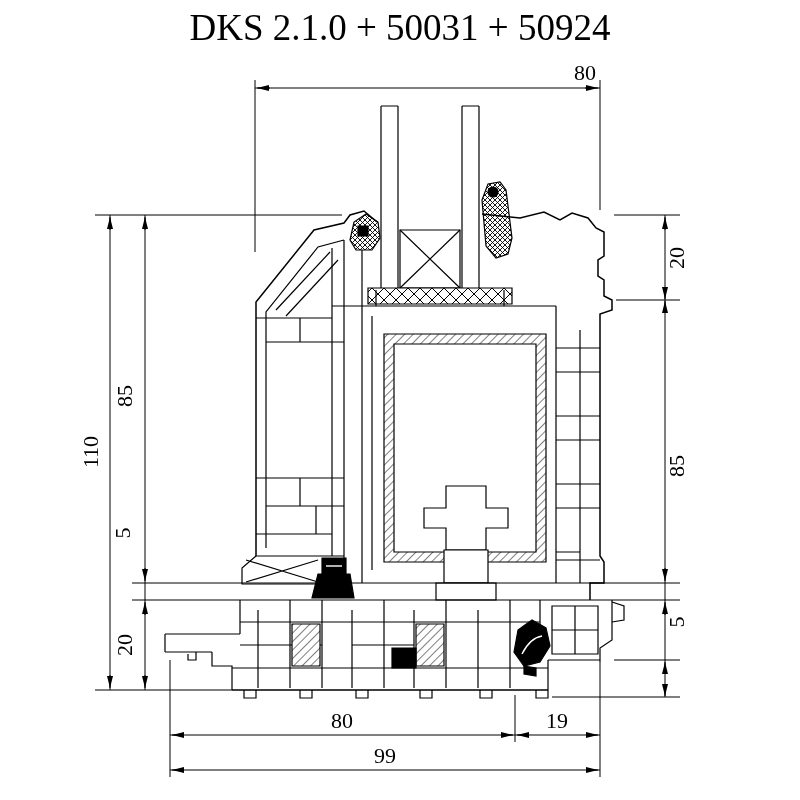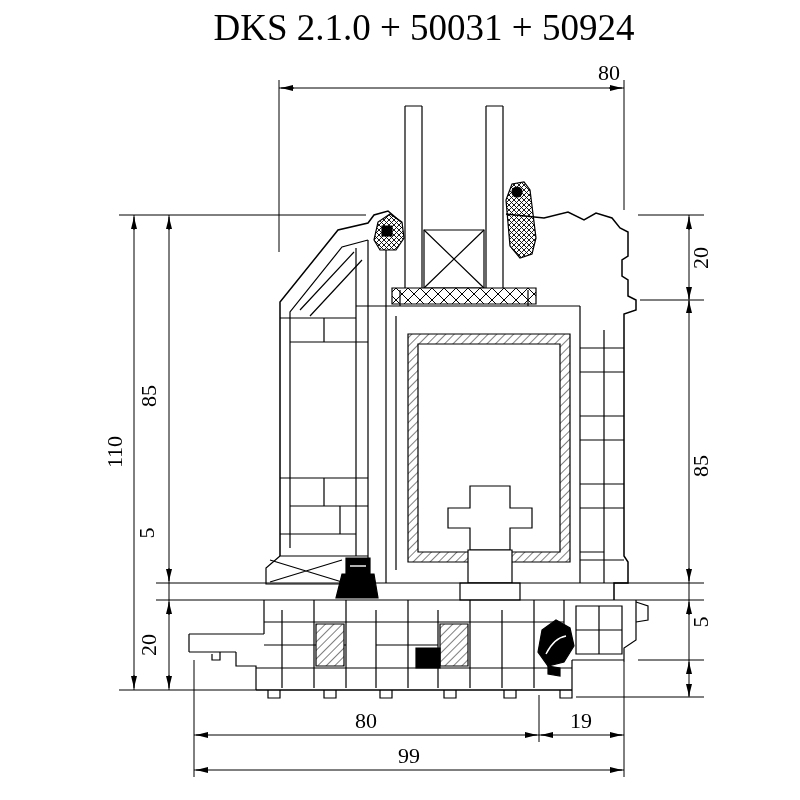--- a/index.html
+++ b/index.html
@@ -1,17 +1,17 @@
 <!DOCTYPE html>
 <html><head>
 <meta charset="utf-8">
 <style>
   html,body{margin:0;padding:0;background:#ffffff;}
   .stage{position:relative;width:740px;height:800px;background:#ffffff;overflow:hidden;
-         font-family:"Liberation Serif", serif;margin-left:24px;}
+         font-family:"Liberation Serif", serif;}
   svg{position:absolute;left:0;top:0;}
   svg text{font-family:"Liberation Serif", serif;fill:#000;}
   .dimtxt{font-size:22px;}
   .titletxt{font-size:37px;}
   path,line,rect,circle{vector-effect:non-scaling-stroke;}
 </style>
 </head>
 <body>
 
 <div class="stage">

